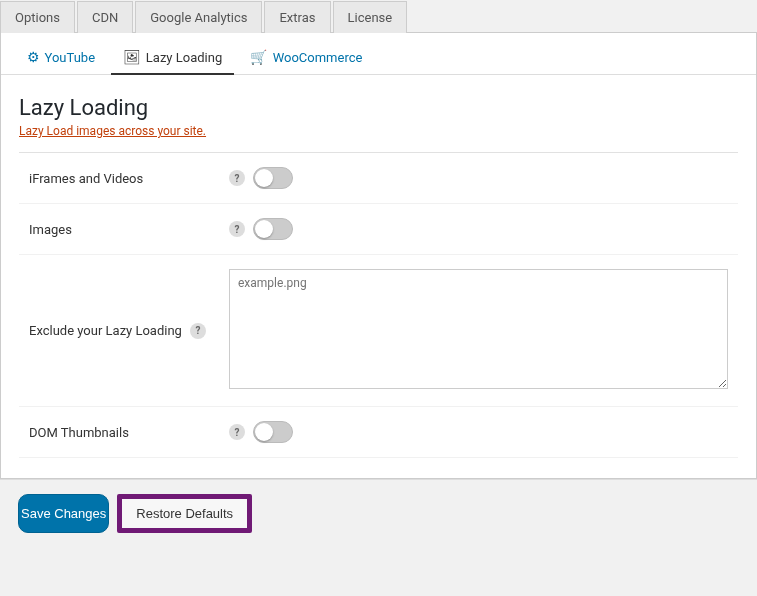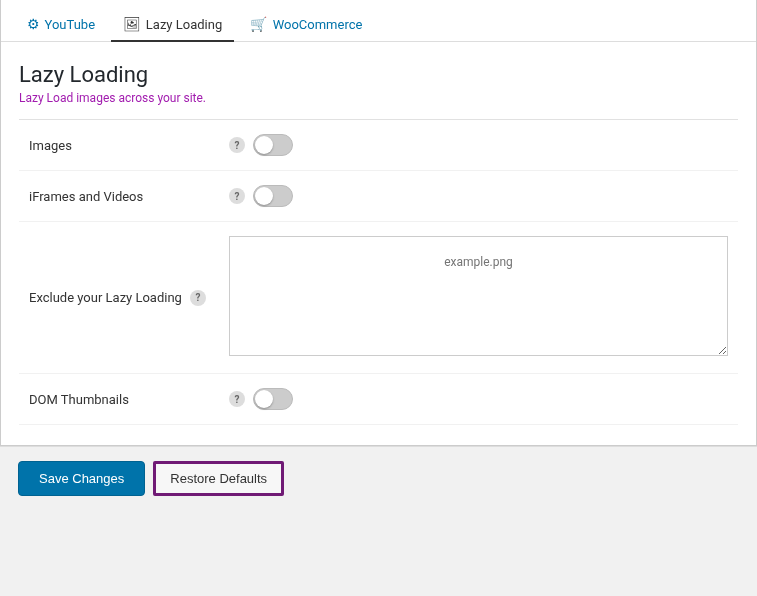--- a/index.html
+++ b/index.html
@@ -77,22 +77,23 @@
     }
 
     .section-title {
       font-size: 22px;
       font-weight: 400;
       color: #23282d;
       margin-bottom: 4px;
     }
     .section-subtitle {
       font-size: 12px;
-      color: #a21caf;
+      color: #c2410c;
       margin-bottom: 14px;
+      text-decoration: underline;
     }
 
     .divider {
       border: none;
       border-top: 1px solid #e1e1e1;
       margin-bottom: 0;
     }
 
     
     .form-table {
@@ -157,27 +158,26 @@
       left: 1px;
       box-shadow: 0 1px 2px rgba(0,0,0,0.3);
       transition: left 0.2s;
     }
 
     
     .exclude-textarea {
       width: 100%;
       height: 120px;
       border: 1px solid #ccc;
-      padding: 18px 8px;
+      padding: 6px 8px;
       font-size: 12px;
       color: #aaa;
       resize: vertical;
       outline: none;
       font-family: inherit;
-      text-align: center;
     }
 
     .field-cell {
       vertical-align: top;
     }
 
     .label-cell {
       vertical-align: middle;
     }
 
@@ -192,41 +192,58 @@
       padding: 14px 18px;
       display: flex;
       gap: 8px;
       background: #f1f1f1;
       border-top: 1px solid #ddd;
     }
     .btn-primary {
       background: #0073aa;
       color: #fff;
       border: 1px solid #006291;
-      padding: 7px 20px;
-      font-size: 13px;
-      cursor: pointer;
-      border-radius: 4px;
+      padding: 7px 2px;
+      font-size: 13px;
+      cursor: pointer;
+      border-radius: 10px;
     }
     .btn-secondary {
       background: #f7f7f7;
       color: #333;
-      border: 3px solid #701a75;
+      border: 5px solid #701a75;
       padding: 7px 14px;
       font-size: 13px;
       cursor: pointer;
       border-radius: 2px;
       text-align: center;
     }
   </style>
 </head>
 <body>
 
 <div class="container">
 
+  <div class="top-tabs">
+    <div class="top-tab">
+      <span>Options</span>
+    </div>
+    <div class="top-tab">
+      <span>CDN</span>
+    </div>
+    <div class="top-tab">
+      <span>Google Analytics</span>
+    </div>
+    <div class="top-tab">
+      <span>Extras</span>
+    </div>
+    <div class="top-tab">
+      <span>License</span>
+    </div>
+  </div>
 
   <div class="content-area">
 
     <div class="sub-tabs">
       <div class="sub-tab">
         <span class="sub-tab-icon">⚙</span>
         <span>YouTube</span>
       </div>
       <div class="sub-tab active">
         <span class="sub-tab-icon">🖼</span>
@@ -241,33 +258,33 @@
     <div class="main-content">
       <h2 class="section-title">Lazy Loading</h2>
       <p class="section-subtitle">Lazy Load images across your site.</p>
       <hr class="divider">
 
       <table class="form-table">
 
         <tbody>
             <tr>
           <td class="label-cell">
-            <span>Images</span>
+            <span>iFrames and Videos</span>
           </td>
           <td>
             <div class="field-row">
               <span class="help-icon">?</span>
               <div class="toggle-switch"></div>
             </div>
           </td>
         </tr>
 
         <tr>
           <td class="label-cell">
-            <span>iFrames and Videos</span>
+            <span>Images</span>
           </td>
           <td>
             <div class="field-row">
               <span class="help-icon">?</span>
               <div class="toggle-switch"></div>
             </div>
           </td>
         </tr>
 
 

